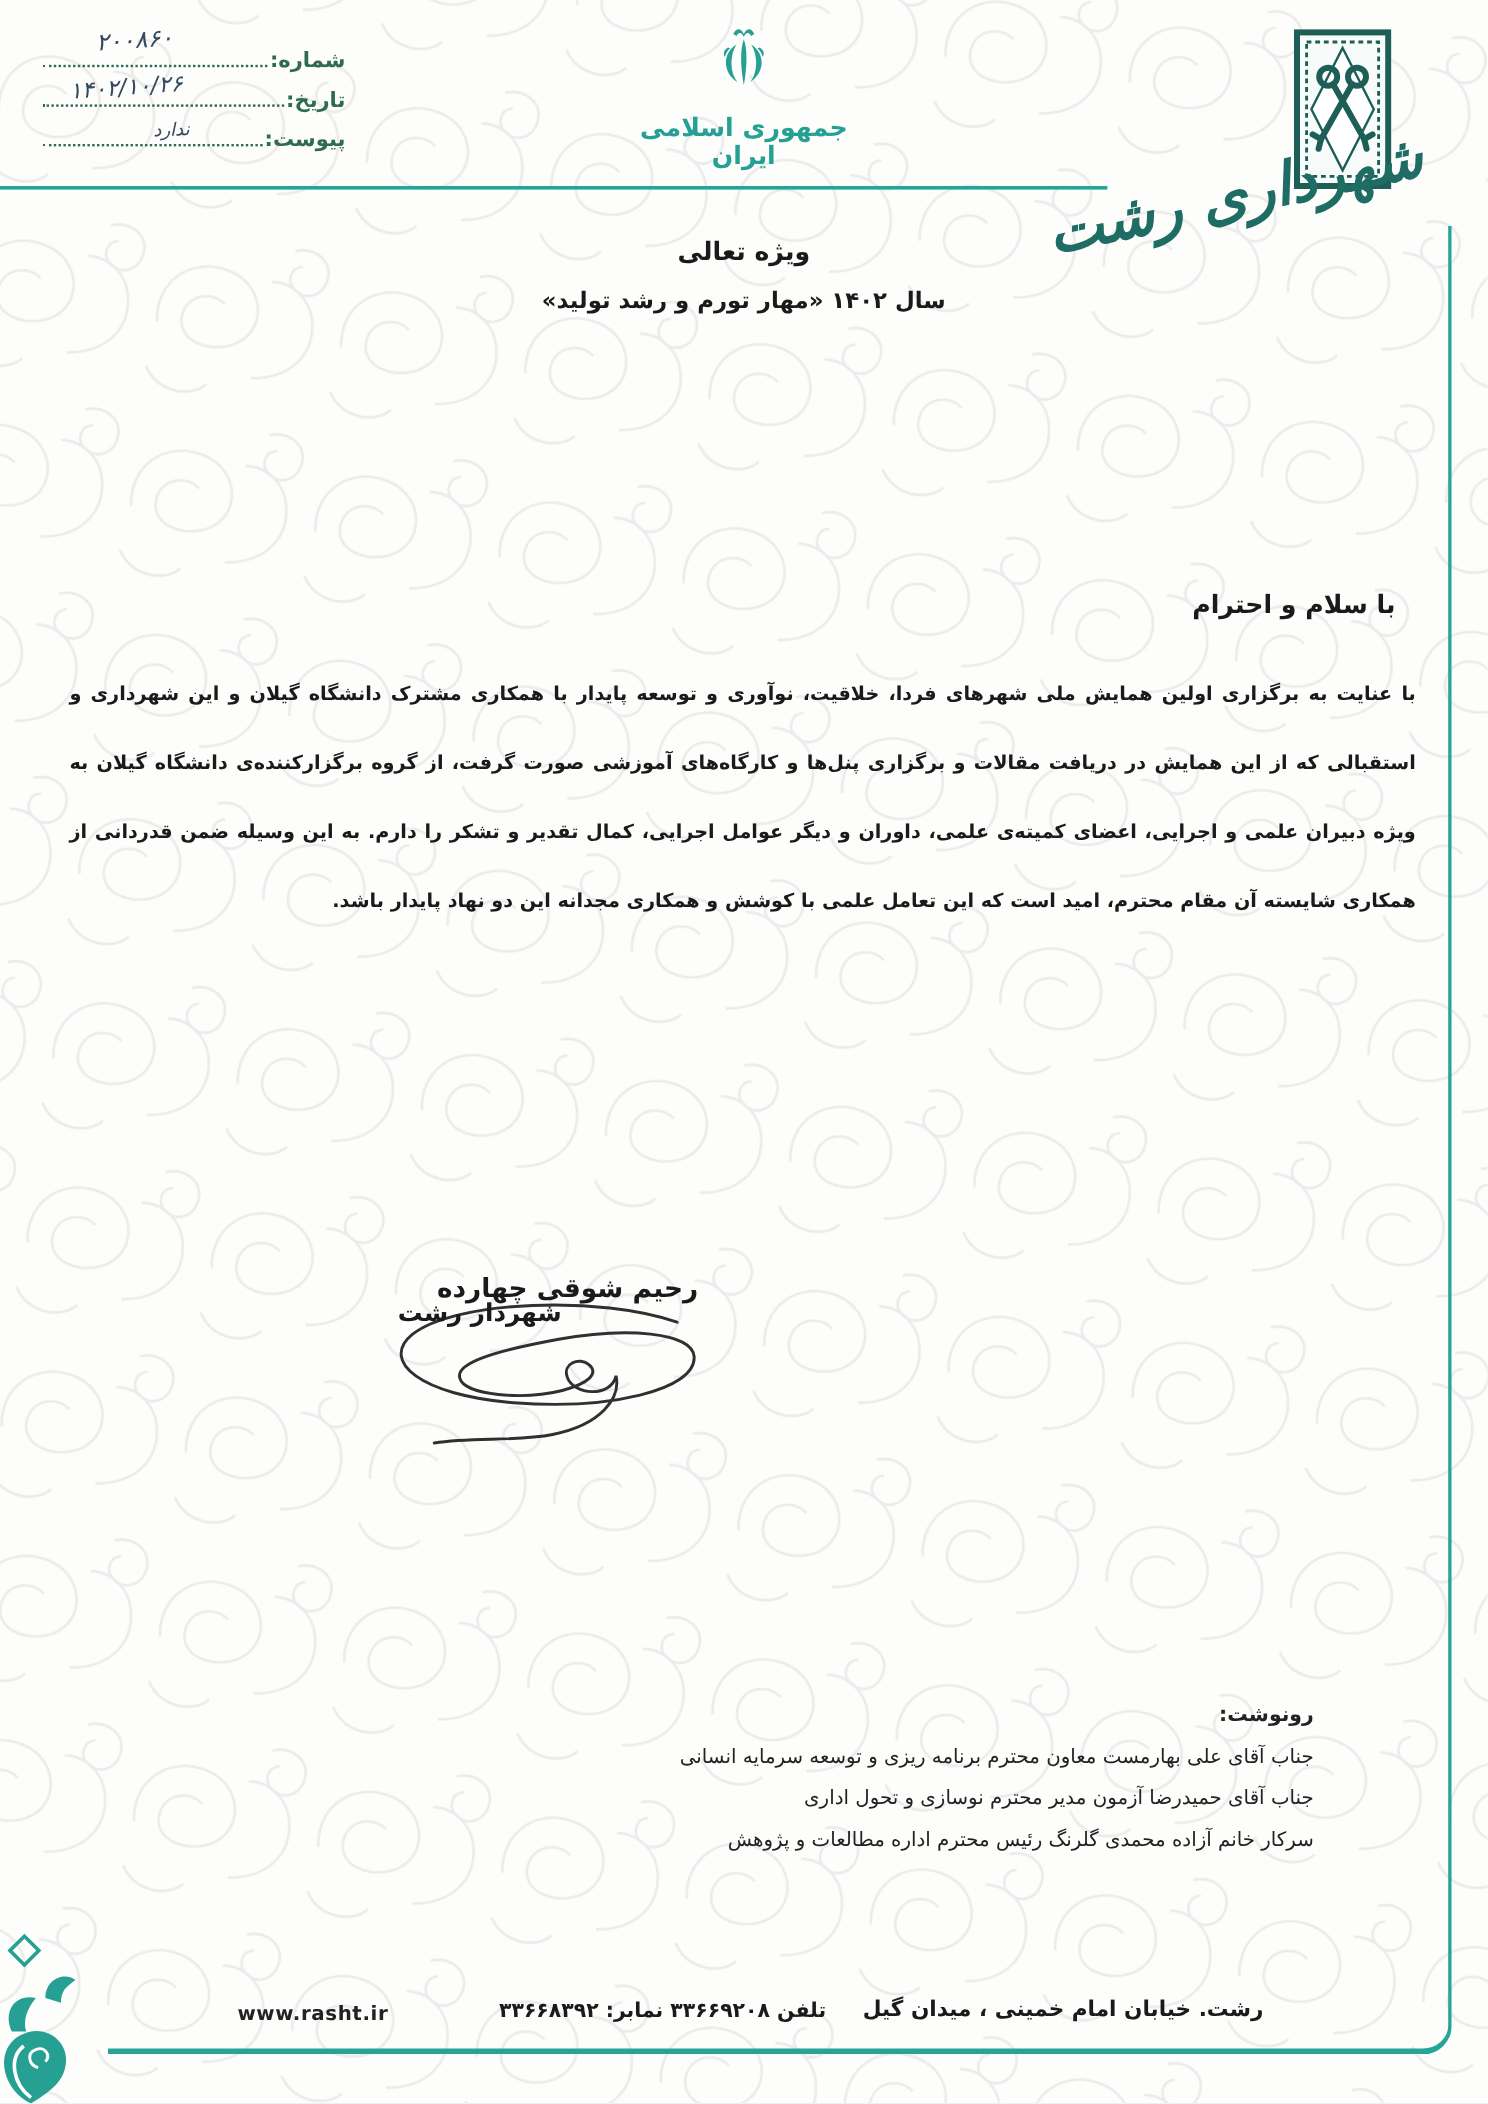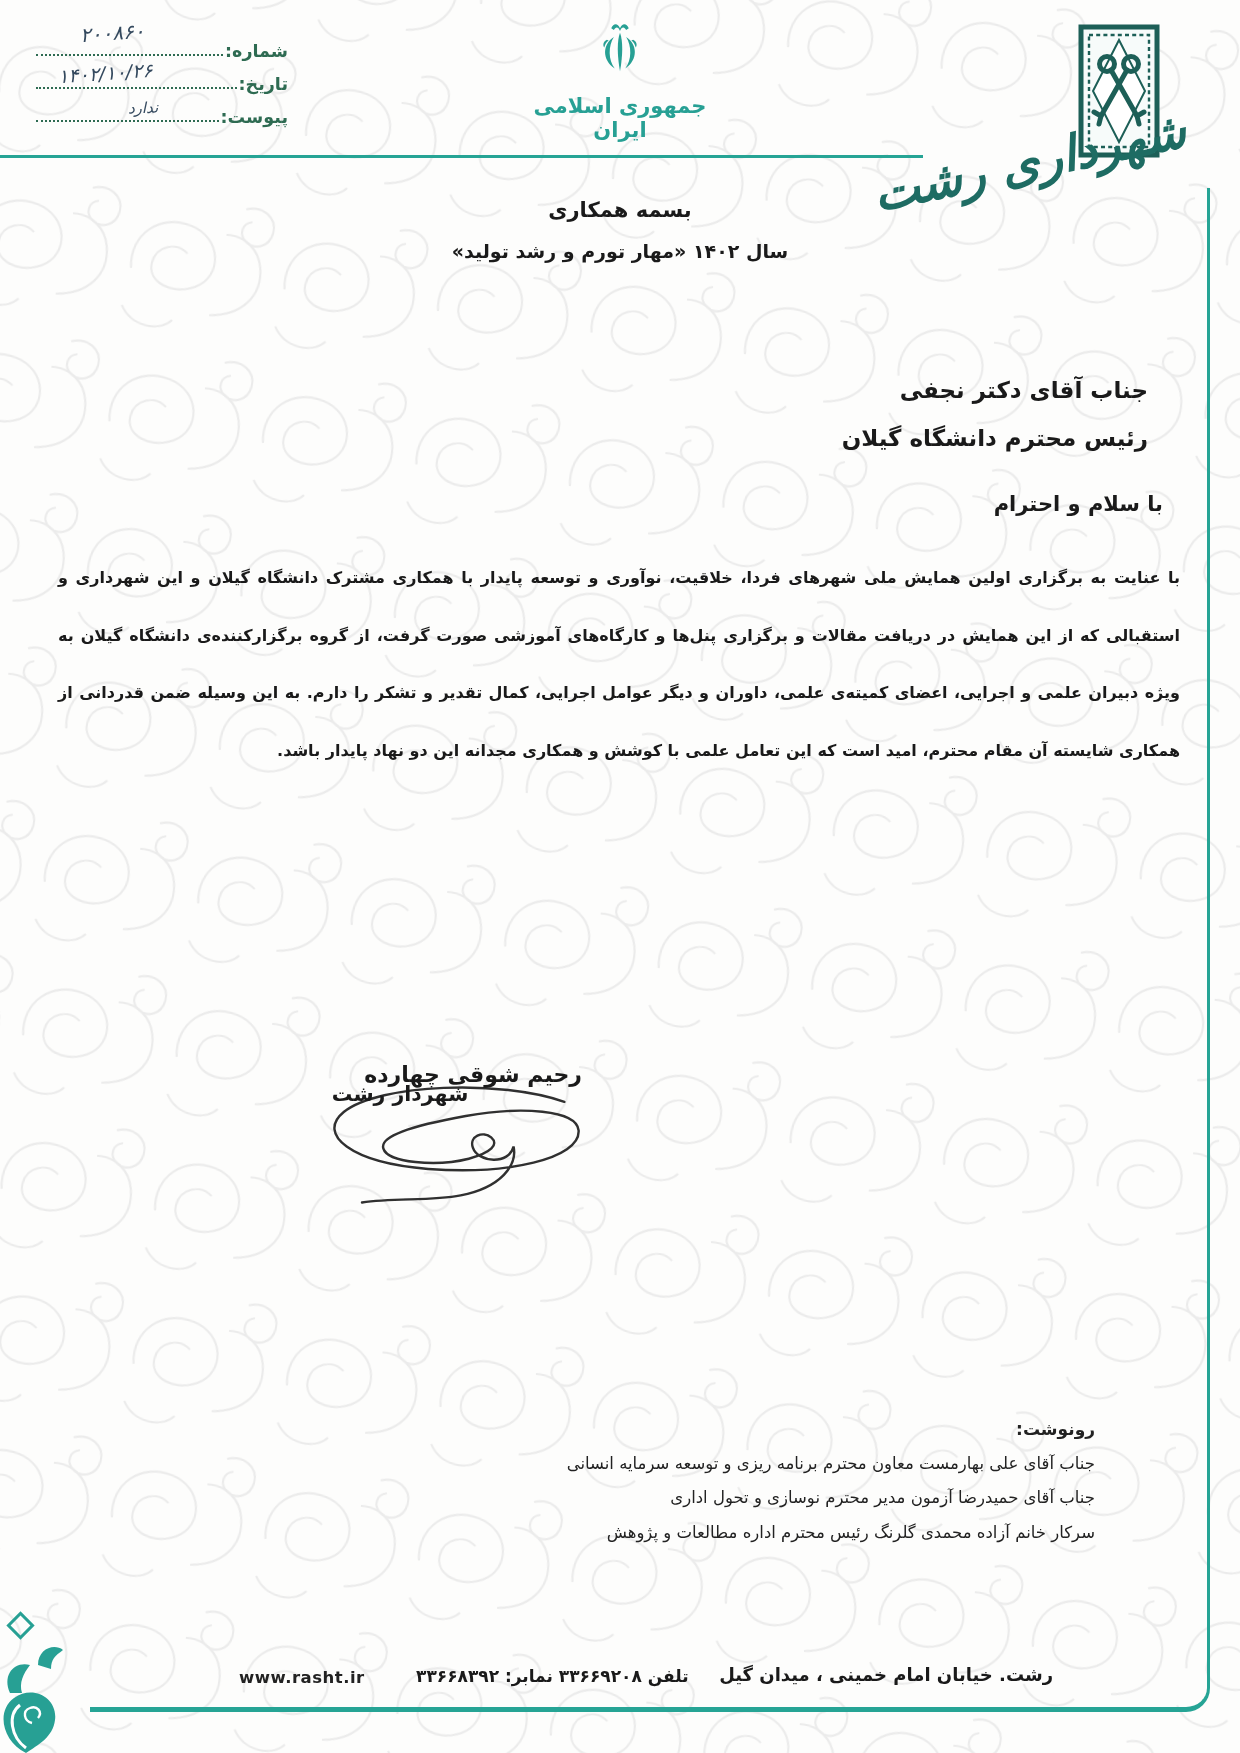--- a/index.html
+++ b/index.html
@@ -48,21 +48,21 @@
     font-size:20.5px;font-weight:bold;z-index:3;}
   .sig-scribble{position:absolute;left:298px;top:1072px;width:305px;height:140px;z-index:2;}
   
   .cc{position:absolute;right:145px;top:1412px;text-align:right;z-index:2;
     font-size:16.5px;line-height:34.5px;color:#222;}
   .cc .cc-label{font-weight:bold;font-size:17px;}
   
   .footer-address{position:absolute;right:187px;top:1664px;font-weight:bold;font-size:18px;z-index:2;}
   .footer-phone{position:absolute;left:385px;top:1666px;font-weight:bold;font-size:17px;z-index:2;margin-left:31px;}
   .footer-web{position:absolute;left:198px;top:1668px;font-weight:bold;font-size:16.5px;
-    direction:ltr;letter-spacing:.5px;z-index:2;color:#222;margin-left:41px;}
+    direction:ltr;letter-spacing:.5px;z-index:2;color:#222;}
   .corner-ornament{position:absolute;left:-4px;bottom:-4px;width:104px;height:154px;z-index:2;}
 </style>
 </head>
 <body>
 
 <div class="page">
 
   <svg class="bg-pattern" xmlns="http://www.w3.org/2000/svg">
     <defs>
       <pattern id="dmk" width="155" height="155" patternUnits="userSpaceOnUse" patternTransform="rotate(8)">
@@ -121,27 +121,23 @@
       <circle cx="53" cy="40" r="7.5"></circle>
       <path d="M33 46 L59 92"></path>
       <path d="M49 46 L23 92"></path>
       <path d="M59 92 l7 -4 M59 92 l2 8"></path>
       <path d="M23 92 l-7 -4 M23 92 l-2 8"></path>
     </g>
   </svg>
 
   <div class="calligraphy">شهرداری رشت</div>
 
-  <div class="besmele">بسمه همکاری</div>
+  <div class="besmele">ویژه تعالی</div>
   <div class="slogan">سال ۱۴۰۲ «مهار تورم و رشد تولید»</div>
 
-  <div class="addressee">
-    <div>جناب آقای دکتر نجفی</div>
-    <div>رئیس محترم دانشگاه گیلان</div>
-  </div>
 
   <div class="salutation">با سلام و احترام</div>
 
   <div class="body-text">با عنایت به برگزاری اولین همایش ملی شهرهای فردا، خلاقیت، نوآوری و توسعه پایدار با همکاری مشترک دانشگاه گیلان و این شهرداری و استقبالی که از این همایش در دریافت مقالات و برگزاری پنل‌ها و کارگاه‌های آموزشی صورت گرفت، از گروه برگزارکننده‌ی دانشگاه گیلان به ویژه دبیران علمی و اجرایی، اعضای کمیته‌ی علمی، داوران و دیگر عوامل اجرایی، کمال تقدیر و تشکر را دارم.  به این وسیله ضمن قدردانی از همکاری شایسته آن مقام محترم، امید است که این تعامل علمی با کوشش و همکاری مجدانه این دو نهاد پایدار باشد.</div>
 
   <svg class="sig-scribble" viewBox="0 0 300 135" xmlns="http://www.w3.org/2000/svg">
     <path d="M262 28 C200 6 80 10 45 38 C18 60 52 88 128 94 C205 100 278 84 276 56 C274 36 220 32 165 42 C110 52 80 62 84 74 C88 88 136 92 168 84 C190 78 198 70 190 63 C182 56 168 62 172 73 C177 88 208 90 212 72 C216 90 200 112 160 120 C130 126 95 122 63 127" fill="none" stroke="#303030" stroke-width="2.4" stroke-linecap="round"></path>
   </svg>
   <div class="sig-name">رحیم شوقی چهارده</div>
   <div class="sig-title">شهردار رشت</div>

